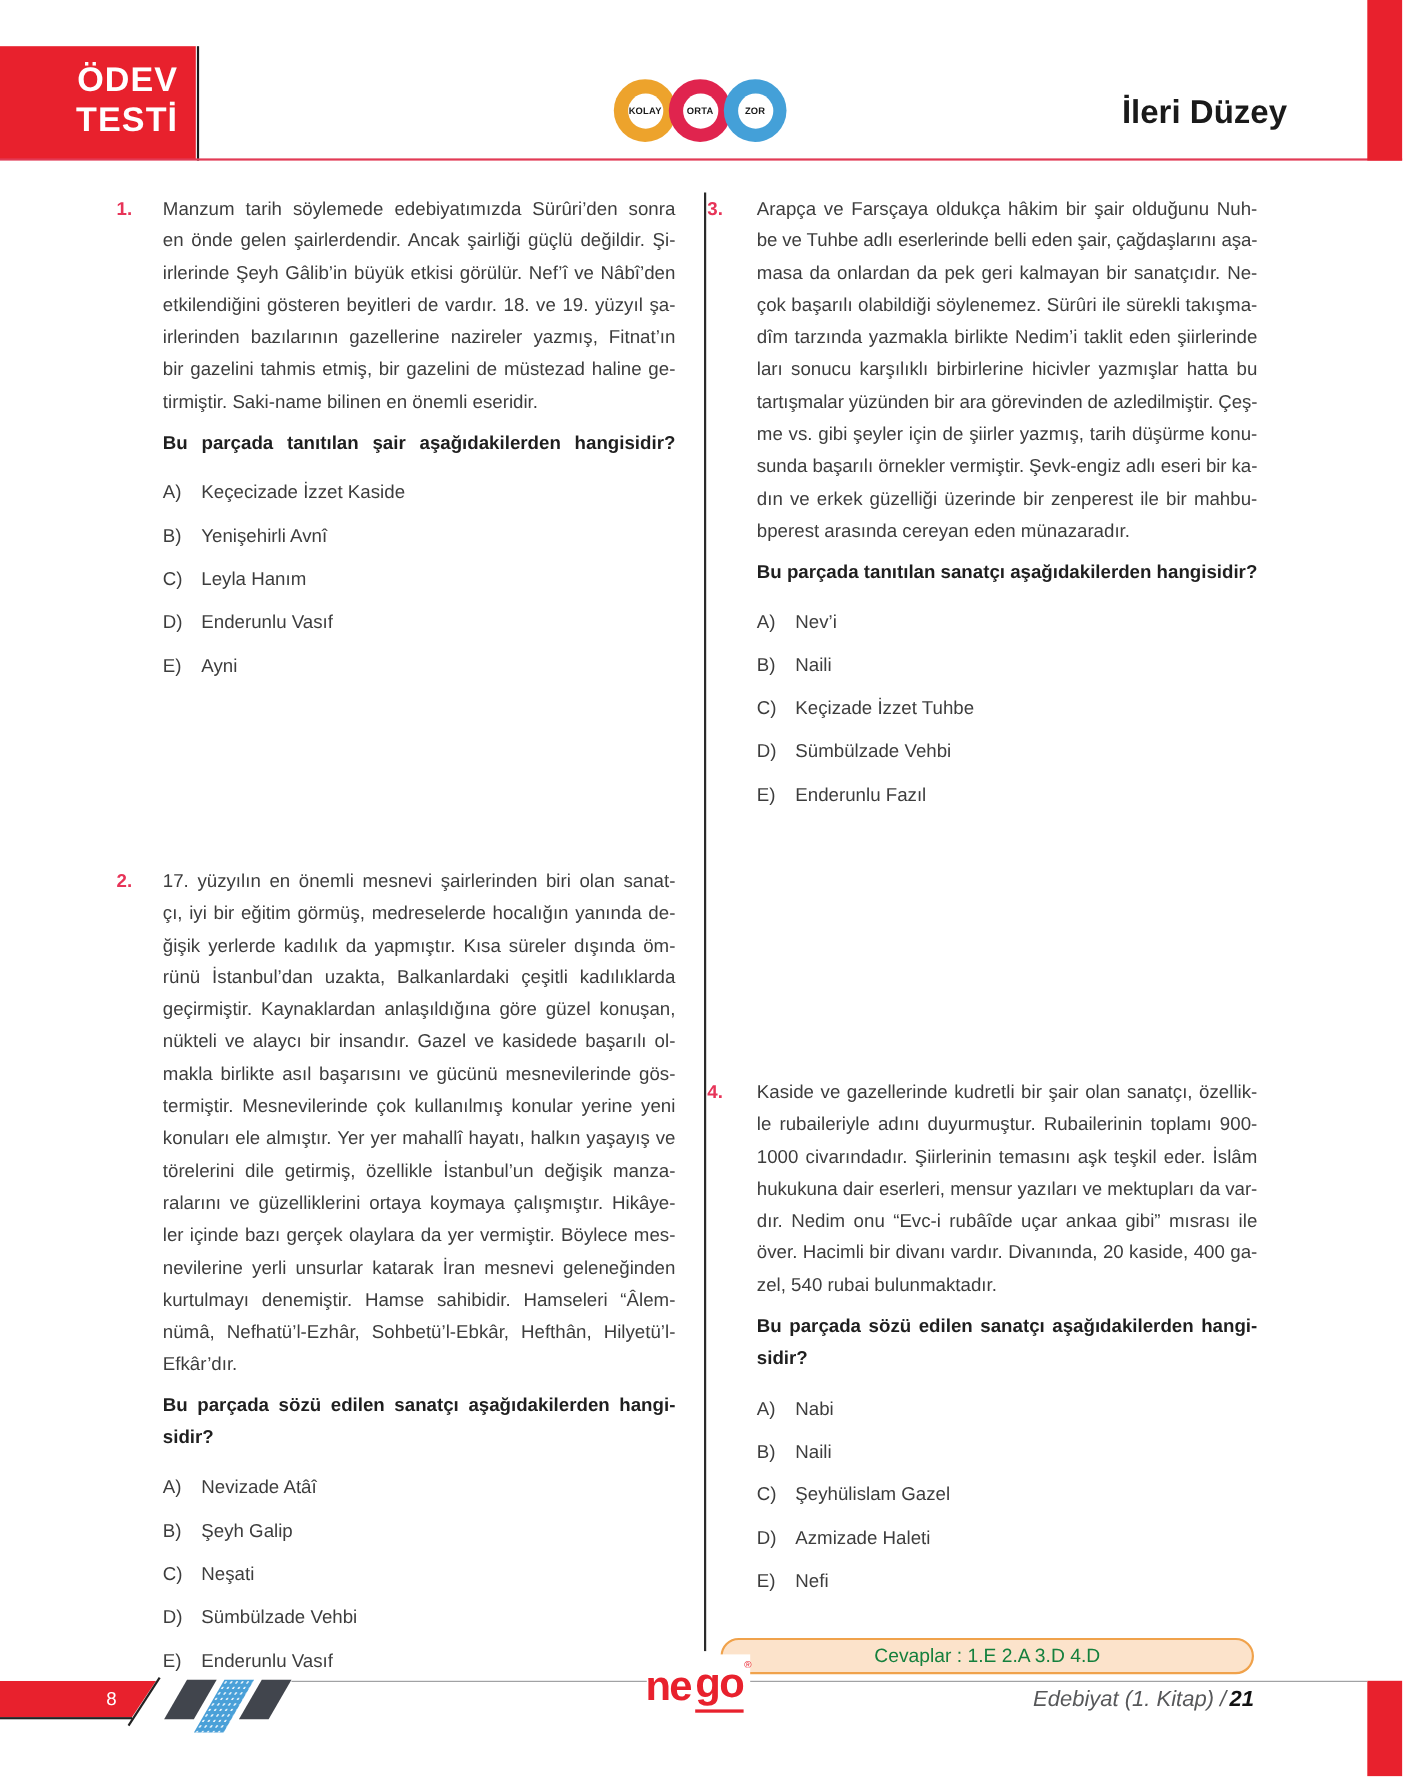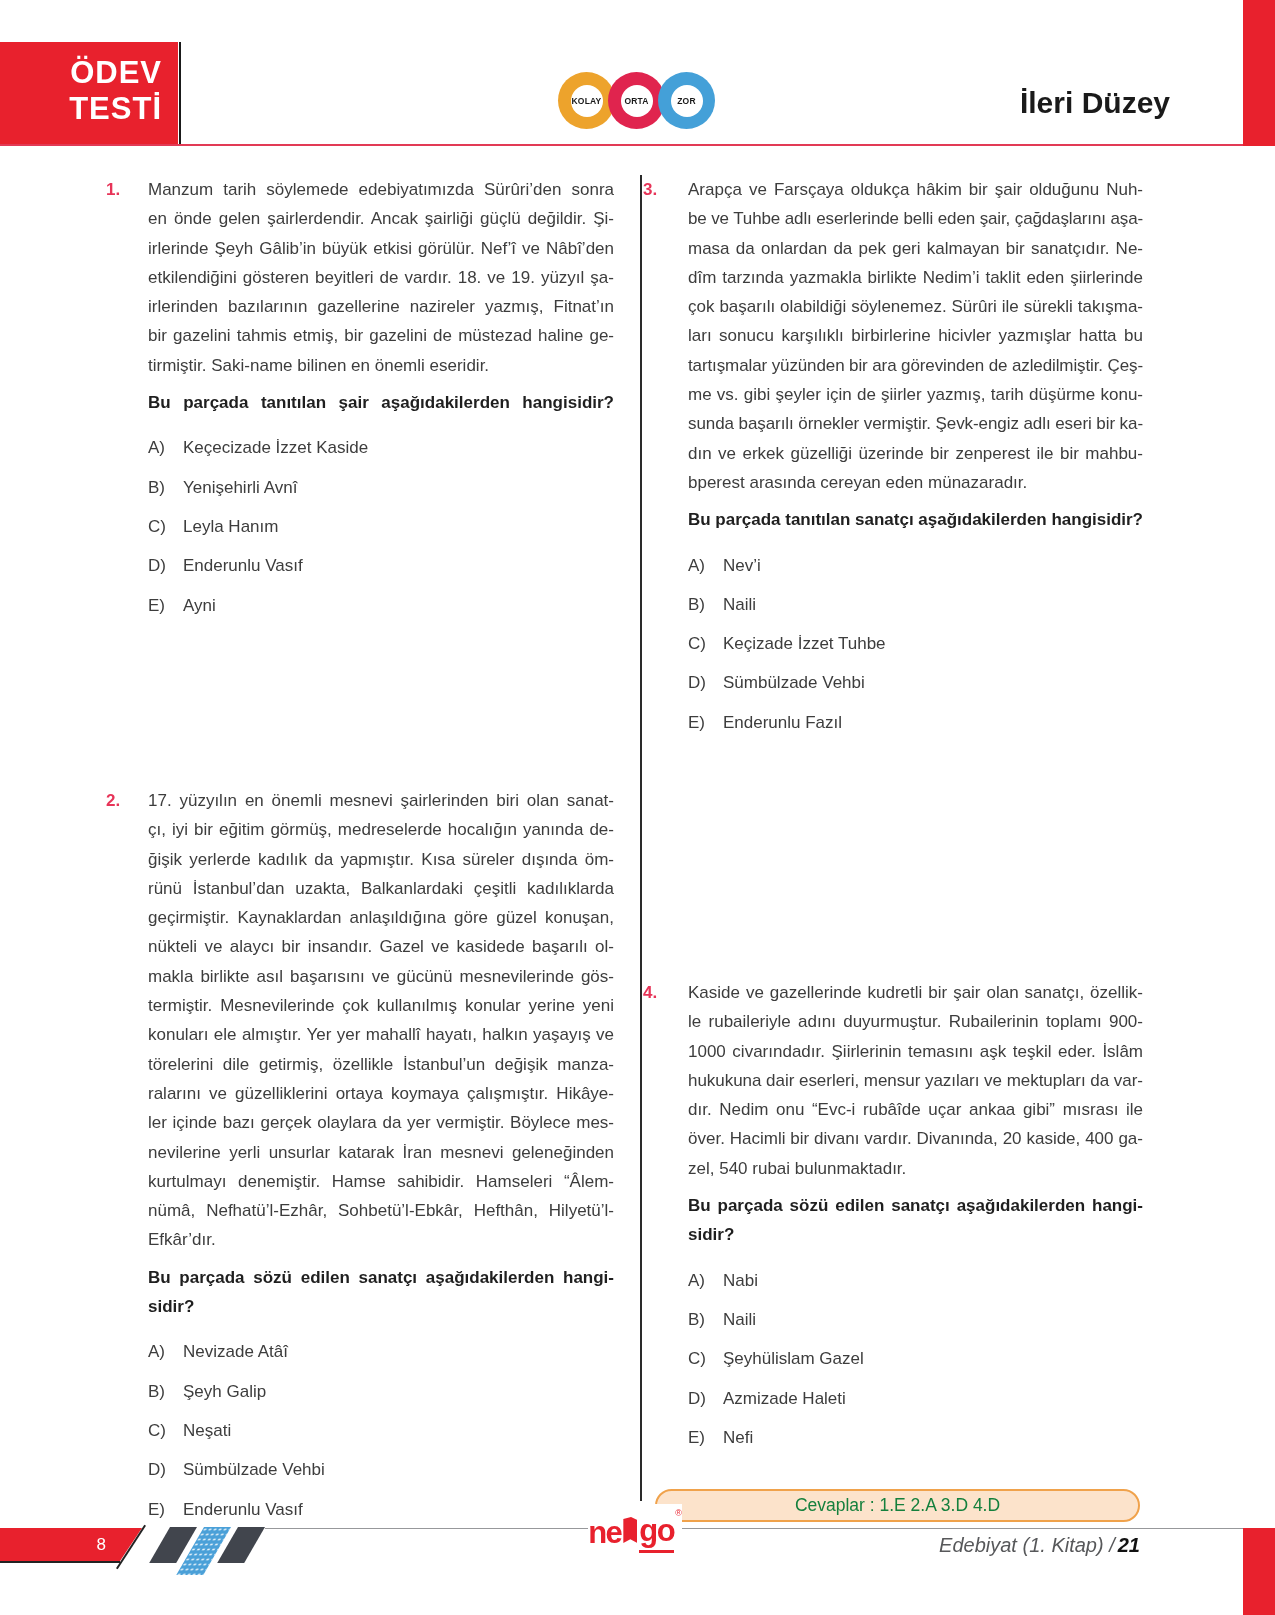--- a/index.html
+++ b/index.html
@@ -66,21 +66,21 @@
   .stripe { position:absolute; top:1527px; width:27px; height:36px; transform:skewX(-30deg); transform-origin:top left; }
   .stripe.s1 { left:170px; background:var(--stripe-dark,#41454d); }
   .stripe.s2 { left:204px; height:48px; background-color:var(--stripe-blue,#4aa0d8);
     background-image:radial-gradient(circle, rgba(255,255,255,.85) 1px, transparent 1.3px);
     background-size:5px 5px; }
   .stripe.s3 { left:238px; background:var(--stripe-dark,#41454d); }
   .logo {
     position:absolute; left:588px; top:1504px; width:94px; height:58px; background:#fff;
     display:flex; align-items:center; justify-content:center;
   }
-  .logo .ne, .logo .go { font-size:31px; font-weight:bold; color:var(--brand-red,#e8212d); letter-spacing:-1.5px; }
+  .logo .ne, .logo .go { font-size:38px; font-weight:bold; color:var(--brand-red,#e8212d); letter-spacing:-1.5px; }
   .logo .go { border-bottom:3px solid var(--brand-red,#e8212d); padding-bottom:1px; }
   .logo .book {
     width:14px; height:26px; margin:0 2px 6px 2px; background:var(--brand-red,#e8212d);
     clip-path:polygon(0 8%, 55% 0, 100% 12%, 100% 100%, 50% 86%, 0 100%);
   }
   .logo .reg { font-size:9px; color:var(--brand-red,#e8212d); align-self:flex-start; margin:4px 0 0 1px; }
   .footer-right { position:absolute; right:135px; top:1534px; font-size:20px; font-style:italic; color:#57585a; }
   .footer-right .pagenum { color:#121212; font-weight:bold; margin-left:3px; }
 </style>
 </head>
@@ -201,22 +201,22 @@
       </div>
     </div>
   <div class="col" id="col-right">
       <div class="question" style="top: 175px;">
         <div class="qnum">3.</div>
         <div class="qbody">
           <div>
             <div class="line jline"><span style="word-spacing: 2.30664px; margin-top: 28px;">Arapça ve Farsçaya oldukça hâkim bir şair olduğunu Nuh-</span></div>
             <div class="line jline"><span style="letter-spacing: -0.128224px;">be ve Tuhbe adlı eserlerinde belli eden şair, çağdaşlarını aşa-</span></div>
             <div class="line jline"><span style="word-spacing: 1.52257px;">masa da onlardan da pek geri kalmayan bir sanatçıdır. Ne-</span></div>
+            <div class="line jline"><span style="word-spacing: 0.212054px;">çok başarılı olabildiği söylenemez. Sürûri ile sürekli takışma-</span></div>
             <div class="line jline"><span style="word-spacing: 1.29241px;">dîm tarzında yazmakla birlikte Nedim’i taklit eden şiirlerinde</span></div>
-            <div class="line jline"><span style="word-spacing: 0.212054px;">çok başarılı olabildiği söylenemez. Sürûri ile sürekli takışma-</span></div>
             <div class="line jline"><span style="word-spacing: 2.77679px; text-align: right;">ları sonucu karşılıklı birbirlerine hicivler yazmışlar hatta bu</span></div>
             <div class="line jline"><span style="letter-spacing: -0.113659px;">tartışmalar yüzünden bir ara görevinden de azledilmiştir. Çeş-</span></div>
             <div class="line jline"><span style="word-spacing: 0.529687px;">me vs. gibi şeyler için de şiirler yazmış, tarih düşürme konu-</span></div>
             <div class="line jline"><span style="letter-spacing: -0.0803223px;">sunda başarılı örnekler vermiştir. Şevk-engiz adlı eseri bir ka-</span></div>
             <div class="line jline"><span style="word-spacing: 1.73264px;">dın ve erkek güzelliği üzerinde bir zenperest ile bir mahbu-</span></div>
             <div class="line"><span>bperest arasında cereyan eden münazaradır.</span></div>
           </div>
           <div class="qblock">
             <div class="line jline"><span style="letter-spacing: -0.00641741px;">Bu parçada tanıtılan sanatçı aşağıdakilerden hangisidir?</span></div>
           </div>

